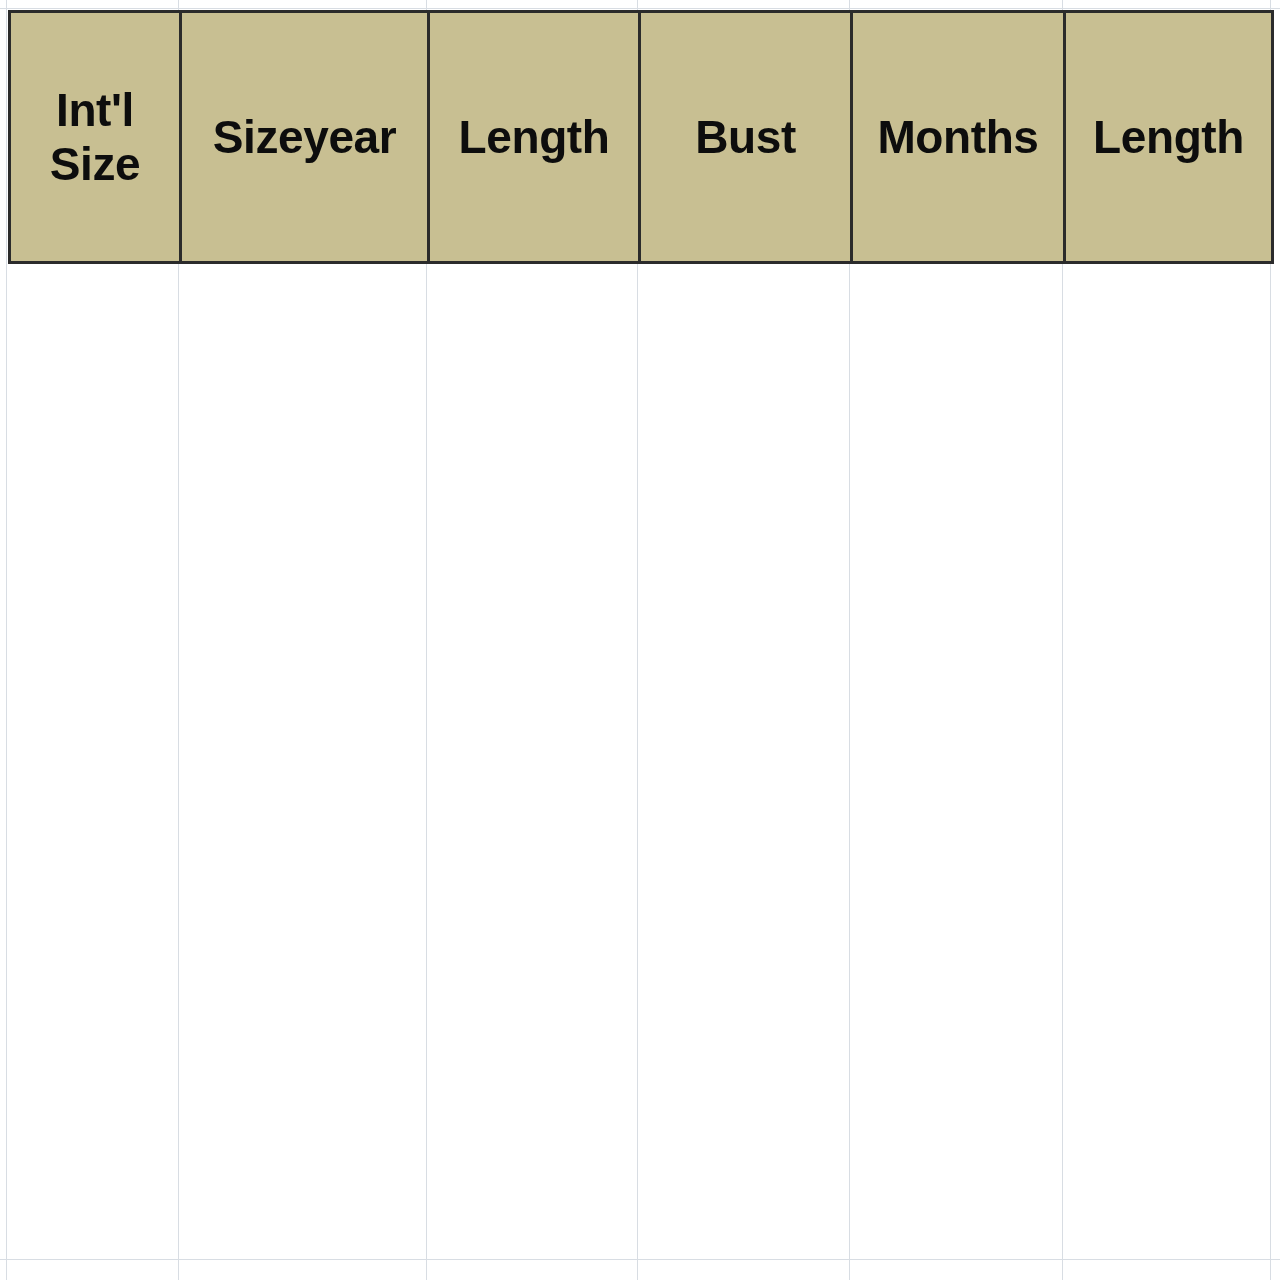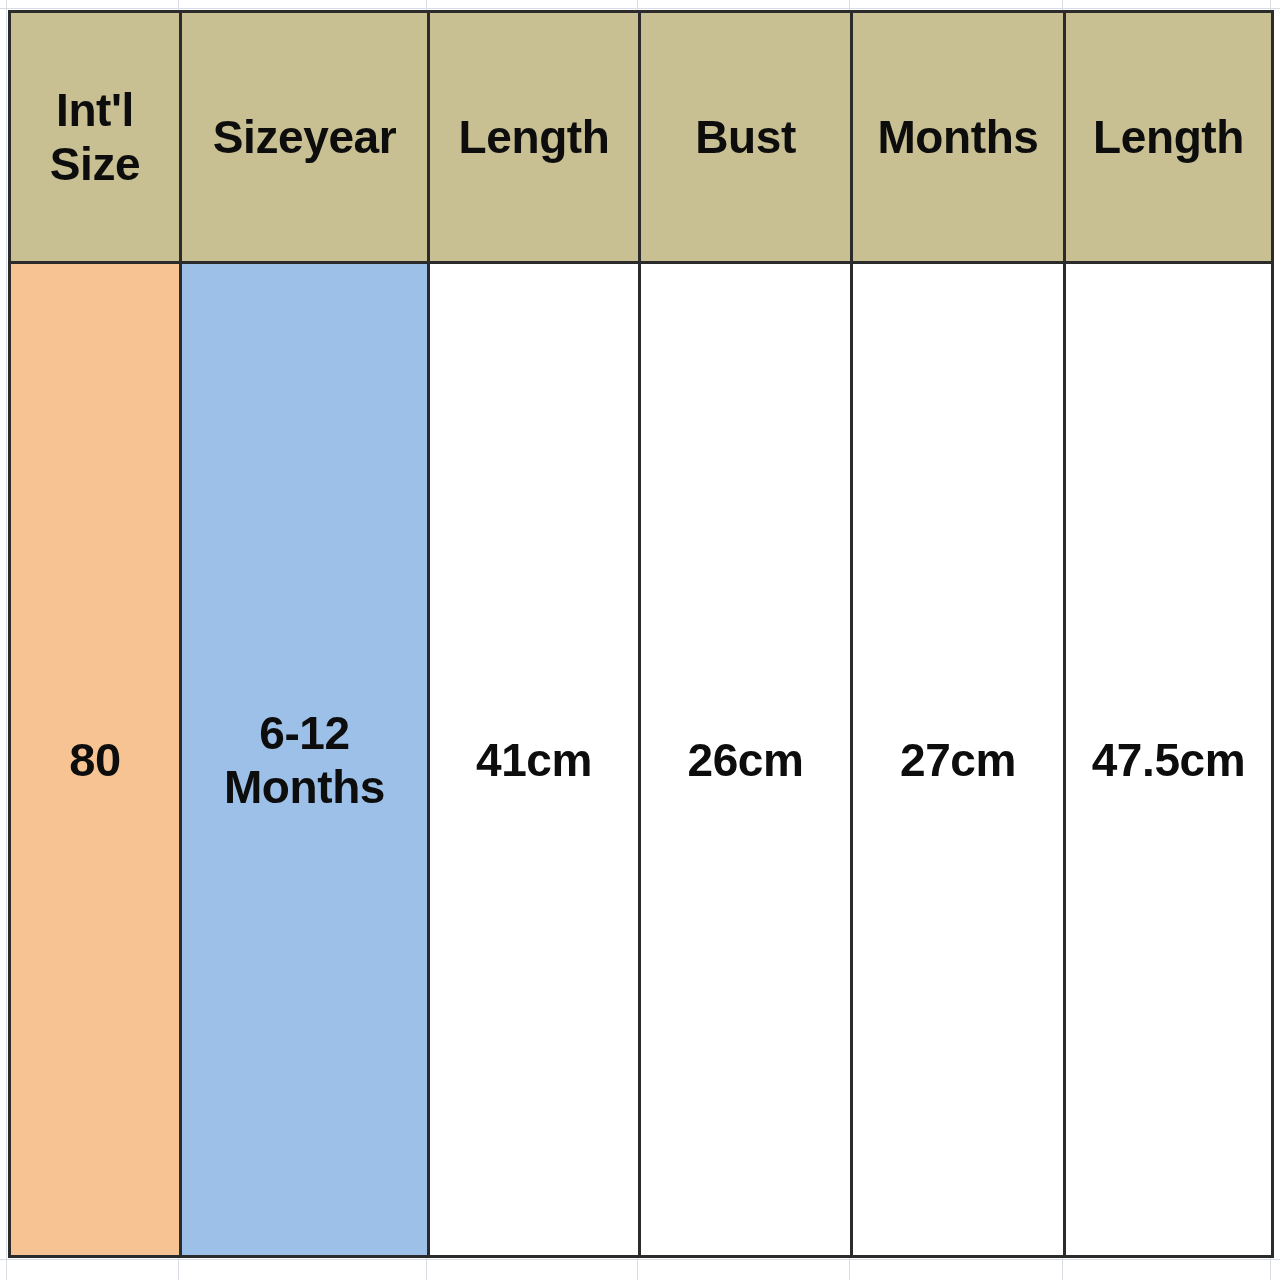--- a/index.html
+++ b/index.html
@@ -126,24 +126,16 @@
         <th>Int'l Size</th>
         <th>Sizeyear</th>
         <th>Length</th>
         <th>Bust</th>
         <th>Months</th>
         <th>Length</th>
       </tr>
     </thead>
 
     <tbody>
-      <tr>
-        <td class="cell-intl">80</td>
-        <td class="cell-sizeyear">6-12 Months</td>
-        <td class="cell-measure">41cm</td>
-        <td class="cell-measure">26cm</td>
-        <td class="cell-measure">27cm</td>
-        <td class="cell-measure">47.5cm</td>
-      </tr>
     </tbody>
   </table>
 
 </div>
 
 </body></html>

